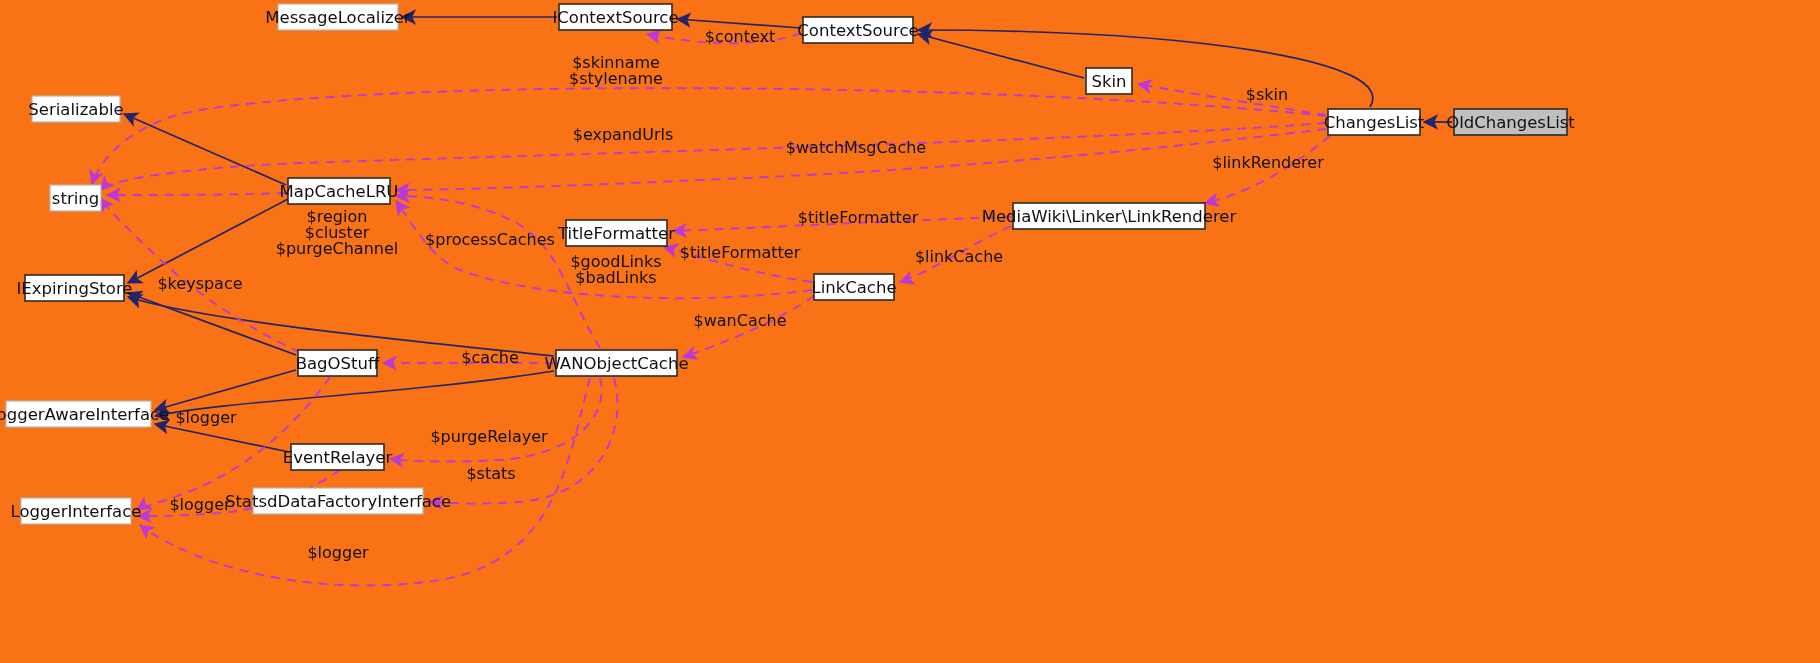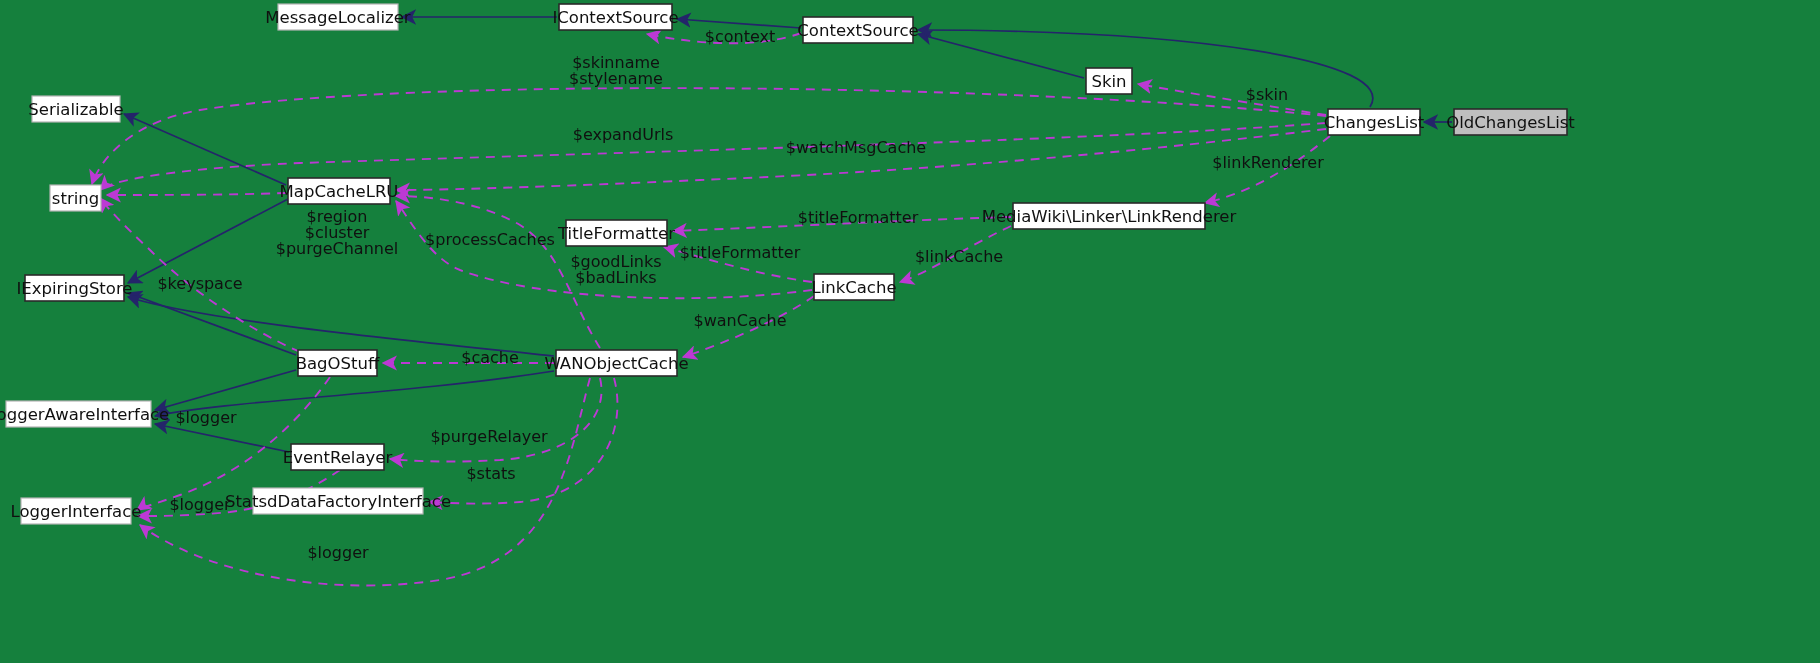--- a/index.html
+++ b/index.html
@@ -4,21 +4,21 @@
 <style>
   html, body {
     margin: 0;
     padding: 0;
     background: #ffffff;
   }
   #diagram-root {
     position: relative;
     width: 1820px;
     height: 663px;
-    background: #15803d;
+    background: #f97316;
     font-family: "DejaVu Sans", sans-serif;
     overflow: hidden;
   }
   svg#graph {
     position: absolute;
     left: 0;
     top: 0;
     width: 1820px;
     height: 663px;
     display: block;

